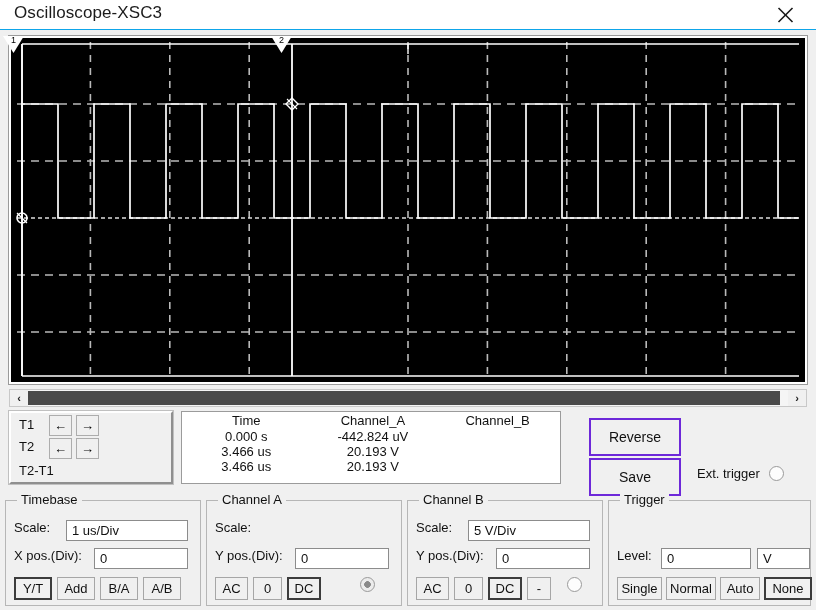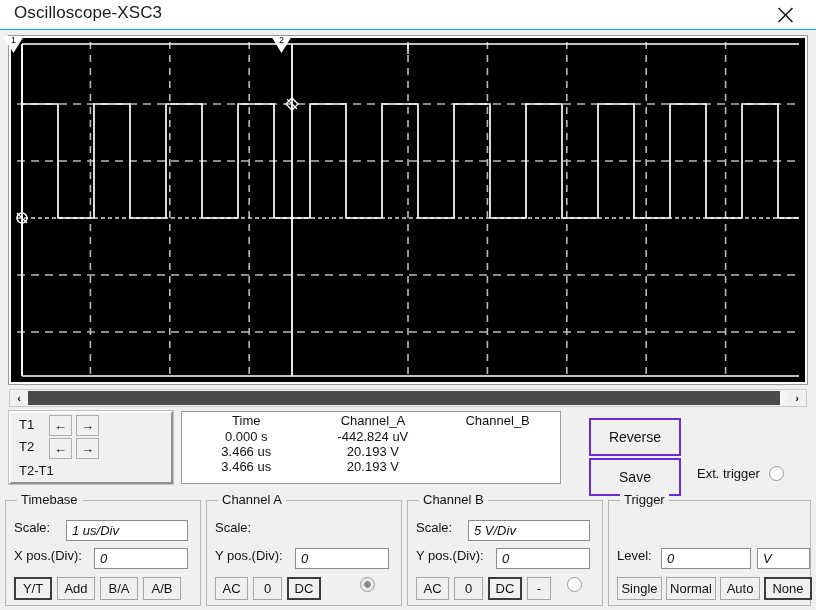--- a/index.html
+++ b/index.html
@@ -208,21 +208,20 @@
   }
   .fld-label { font-size: 13px; color: #111; white-space: nowrap; }
   .txtbox {
     background: #ffffff;
     border: 1px solid #8c8c8c;
     height: 21px;
     font-size: 13px; color: #111;
     display: flex; align-items: center;
     padding-left: 5px;
     cursor: text;
-    font-style: italic;
   }
   .btn {
     background: #f0f0f0;
     border: 1px solid #a6a6a6;
     height: 23px;
     font-size: 13px; color: #111;
     display: flex; align-items: center; justify-content: center;
     cursor: pointer;
   }
   .btn.sel { border: 2px solid #3c3c3c; }

